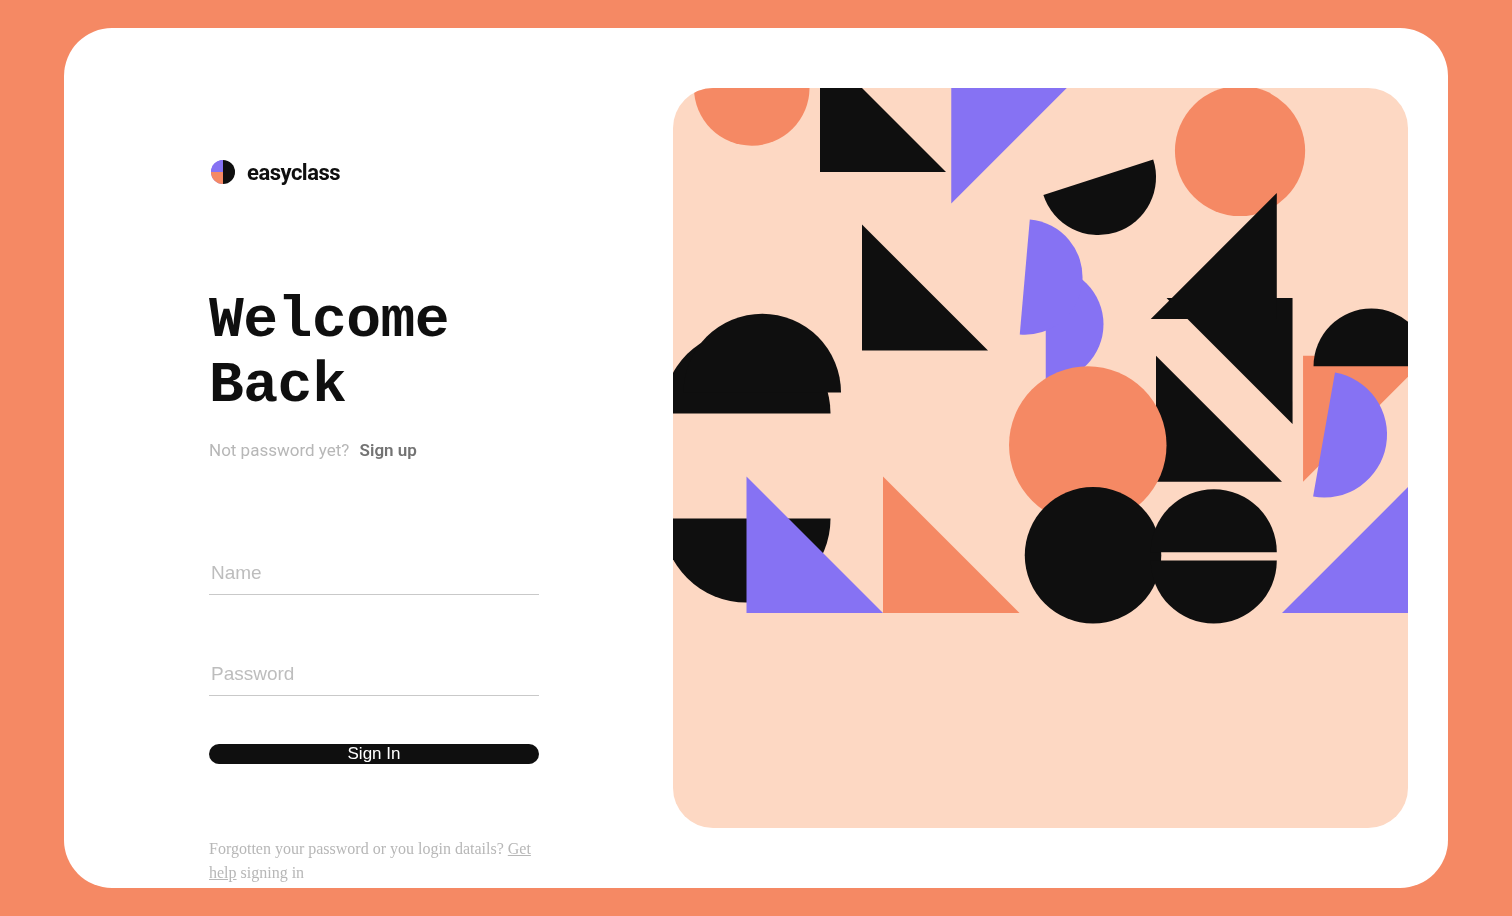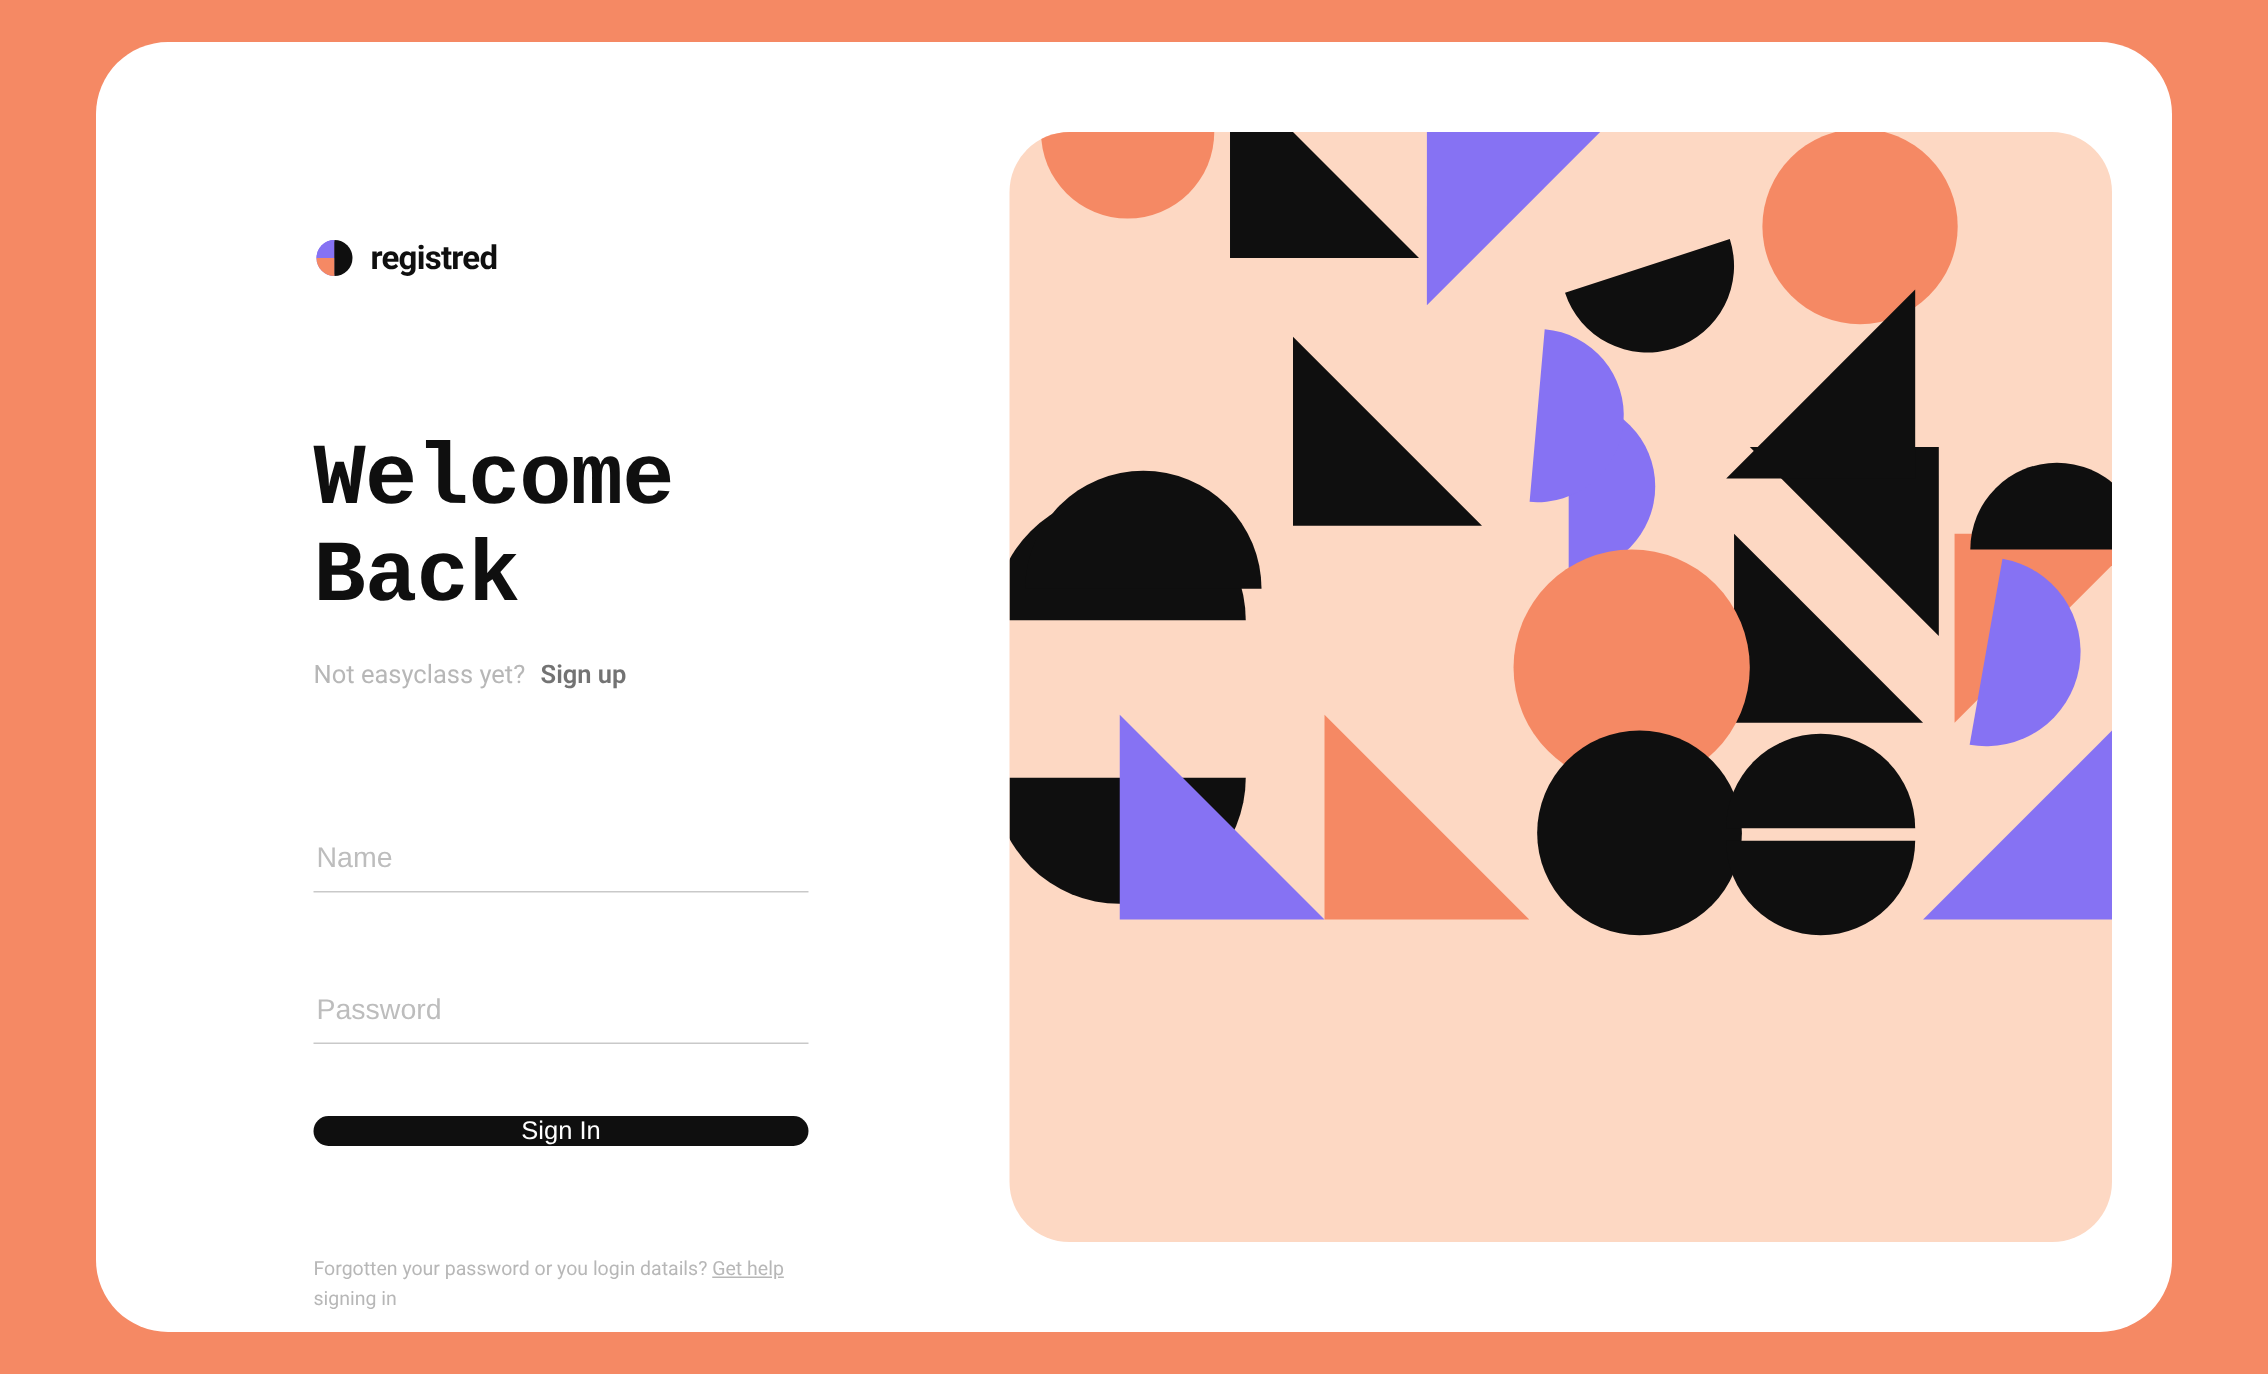--- a/index.html
+++ b/index.html
@@ -88,24 +88,25 @@
       color: #ffffff;
       border: none;
       border-radius: 28px;
       font-size: 17px;
       font-weight: 500;
       cursor: pointer;
       margin-top: -10px;
       margin-bottom: 73px;
     }
     .help-text {
-      font-size: 13px;
+      font-size: 16px;
       color: #b7b7b7;
       line-height: 1.5;
       max-width: 330px;
+      font-family: Liberation Serif, serif;
     }
     .help-text .get-help {
       text-decoration: underline;
       cursor: pointer;
       color: #b7b7b7;
     }
     .right-panel {
       flex: 1;
       background: #fdd8c3;
       border-radius: 40px;
@@ -132,27 +133,27 @@
           <path d="M14 2 A12 12 0 0 0 14 26 Z" fill="#8672f3"></path>
           <path d="M14 4 A10 10 0 0 0 14 24 L14 14 Z" fill="#f58964" transform="rotate(18 14 14)"></path>
           <path d="M14 2 A12 12 0 0 1 14 26 L14 2 Z" fill="#0f0f0f" transform="scale(0.92) translate(1.2 1.2)"></path>
           <path d="M14 3 A11 11 0 0 1 22 22 L14 14 Z" fill="#0f0f0f"></path>
           <path d="M14 2 L14 26 A12 12 0 0 0 14 2" fill="none"></path>
           <path d="M14 2 A12 12 0 0 0 2 14 L14 14 Z" fill="#8672f3"></path>
           <path d="M2 14 A12 12 0 0 0 14 26 L14 14 Z" fill="#f58964"></path>
           <path d="M14 2 A12 12 0 0 1 26 14 A12 12 0 0 1 14 26 Z" fill="#0f0f0f"></path>
         </svg>
       </span>
-      <span class="logo-text">registred</span>
+      <span class="logo-text">easyclass</span>
     </div>
 
     <h1 class="headline">Welcome Back</h1>
 
     <p class="subline">
-      <span>Not easyclass yet?</span>
+      <span>Not password yet?</span>
       <span class="signup-link">Sign up</span>
     </p>
 
     <input class="field" type="text" placeholder="Name" style="">
 
     <input class="field" type="password" placeholder="Password" style="">
 
     <button class="signin-btn">Sign In</button>
 
     <p class="help-text">

